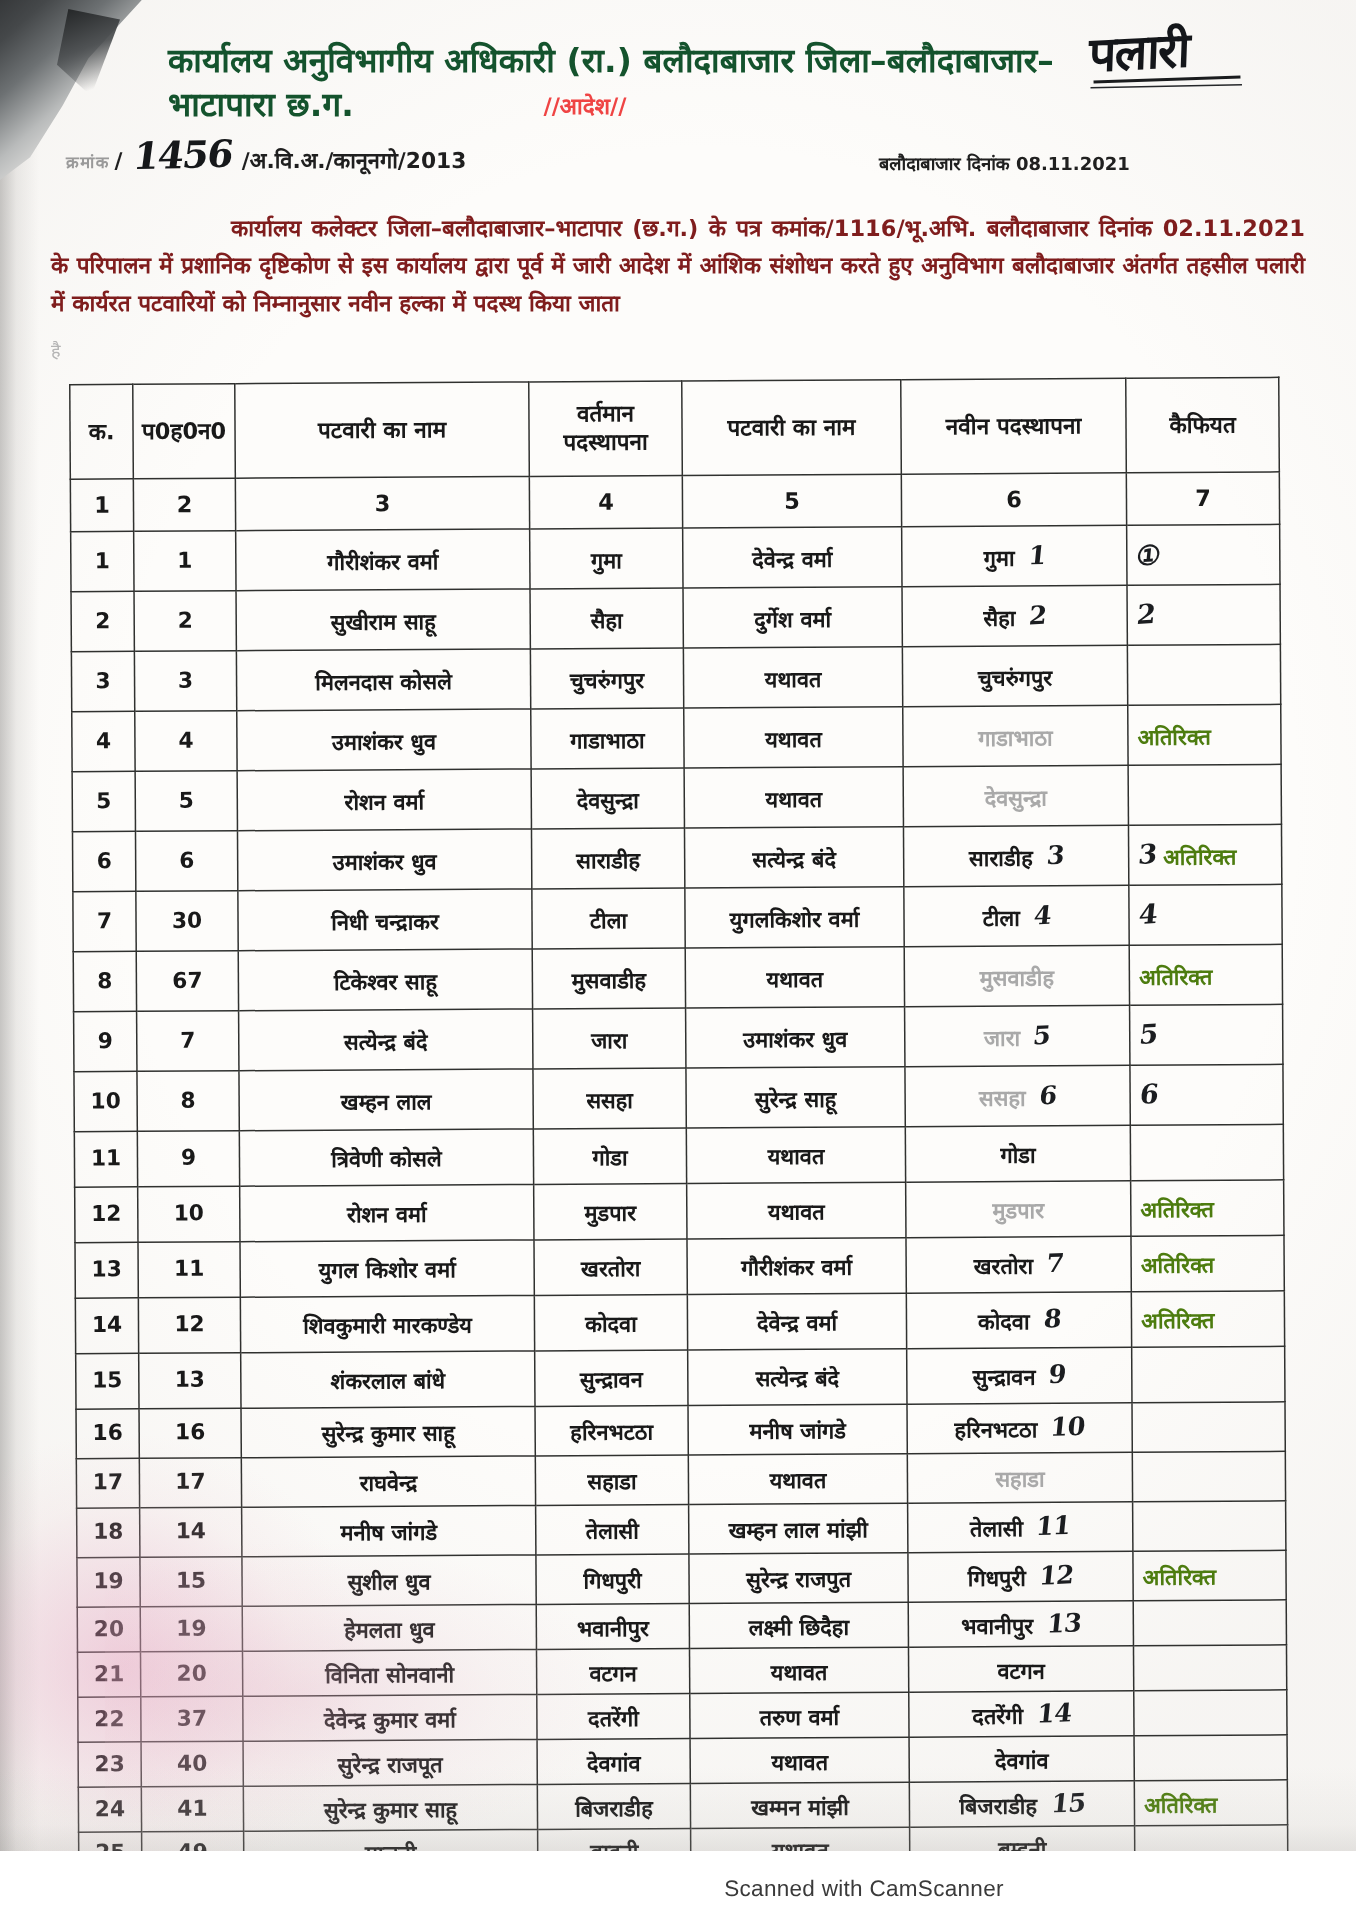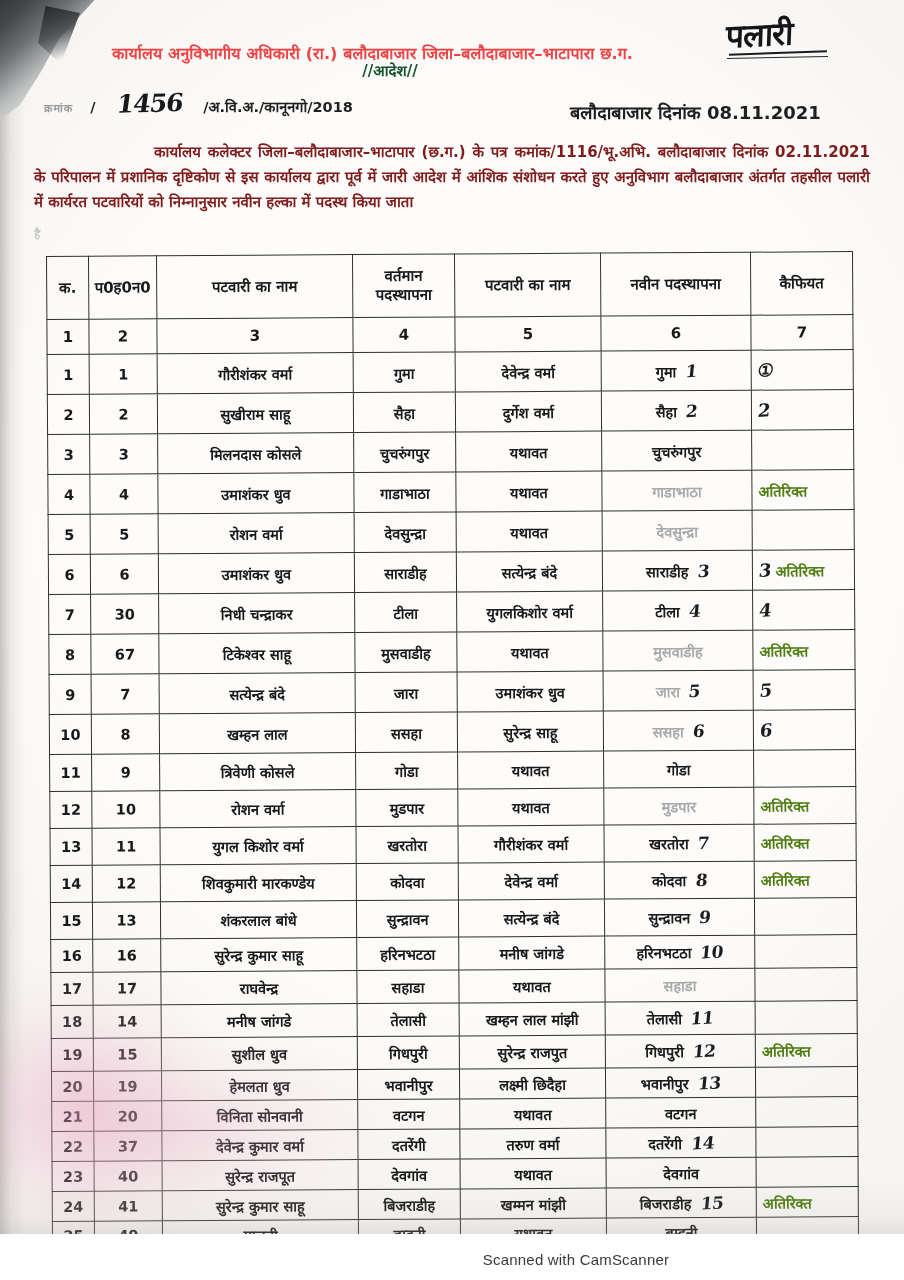--- a/index.html
+++ b/index.html
@@ -67,43 +67,43 @@
   }
   .bottom-white{
     position:absolute;left:0;bottom:0;width:904px;height:46px;
     background:#ffffff;
   }
 
   
   .hdr{position:absolute;left:0;top:0;width:904px;}
   .hdr-line1{
     position:absolute;left:112px;top:28px;width:640px;
-    font-size:16px;font-weight:700;color:#ef4444;
-    letter-spacing:.1px;line-height:1.3;margin-top:16px;
+    font-size:22px;font-weight:700;color:#14532d;
+    letter-spacing:.1px;line-height:1.3;
   }
   .hdr-aadesh{
     position:absolute;left:0;top:60px;width:780px;
-    text-align:center;font-size:15px;font-weight:700;color:#14532d;
+    text-align:center;font-size:15px;font-weight:700;color:#ef4444;
   }
   .ref-row{
     position:absolute;left:44px;top:89px;width:460px;
     font-size:14.5px;color:#1f1f1f;font-weight:600;
-    display:flex;align-items:baseline;gap:17px;white-space:nowrap;
+    display:flex;align-items:baseline;gap:3px;white-space:nowrap;
   }
   .ref-faint{color:#9a9a9a;font-size:11px;letter-spacing:1px;}
   .ref-hand{
     font-family:"DejaVu Serif","Liberation Serif",serif;
     font-size:25px;font-weight:600;color:#16181a;
     letter-spacing:-1px;
     transform:skewX(-9deg) rotate(-1.5deg);
     display:inline-block;padding:0 4px;
   }
   .place-date{
-    position:absolute;left:570px;top:100px;
-    font-size:18px;font-weight:600;color:#202020;white-space:nowrap;
+    position:absolute;left:586px;top:100px;
+    font-size:12px;font-weight:600;color:#202020;white-space:nowrap;
   }
   
   .stamp-hand{
     position:absolute;left:726px;top:12px;
     font-size:32px;font-weight:700;color:#14161a;
     font-family:"DejaVu Sans","Liberation Sans",sans-serif;
     transform:rotate(-3deg) skewX(-5deg);
     letter-spacing:-1px;
   }
   .stamp-underline{
@@ -218,21 +218,21 @@
   <div class="hdr">
 
     <div class="hdr-line1">कार्यालय अनुविभागीय अधिकारी (रा.) बलौदाबाजार जिला–बलौदाबाजार–भाटापारा छ.ग.</div>
 
     <div class="hdr-aadesh">//आदेश//</div>
 
     <div class="ref-row">
       <span class="ref-faint">क्रमांक</span>
       <span>/</span>
       <span class="ref-hand">1456</span>
-      <span>/अ.वि.अ./कानूनगो/2018</span>
+      <span>/अ.वि.अ./कानूनगो/2013</span>
     </div>
 
     <div class="place-date">बलौदाबाजार दिनांक 08.11.2021</div>
 
     <div class="stamp-hand">पलारी</div>
     <div class="stamp-underline"></div>
     <div class="stamp-underline2"></div>
   </div>
 
   <div class="body-para">

